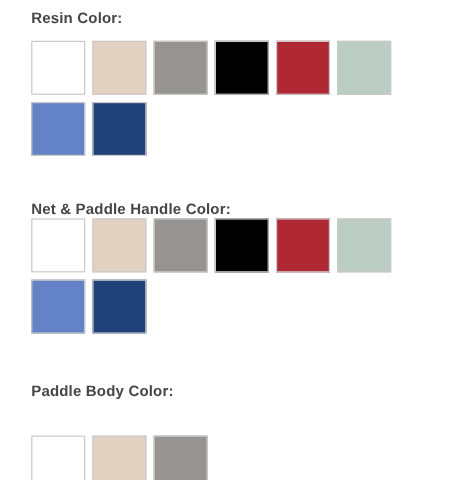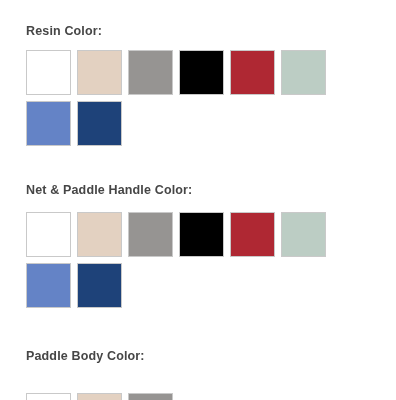--- a/index.html
+++ b/index.html
@@ -51,25 +51,25 @@
     box-sizing: border-box;
     border: 1px solid #c9c9c9;
     margin: 0 6px 6px 0;
     padding: 0;
     display: block;
     cursor: pointer;
     outline: none;
   }
 
   
-  #group-resin { padding-top: 24px; }
+  #group-resin { padding-top: 8px; }
   #group-resin .group-label { margin-bottom: 11px; }
 
   #group-net { padding-top: 31px; }
-  #group-net .group-label { margin-bottom: 14px; }
+  #group-net .group-label { }
 
   #group-paddle { padding-top: 35px; }
   #group-paddle .group-label { margin-bottom: 29px; }
 </style>
 </head>
 <body>
 
 <div class="page">
 
   <div class="option-group" id="group-resin">

